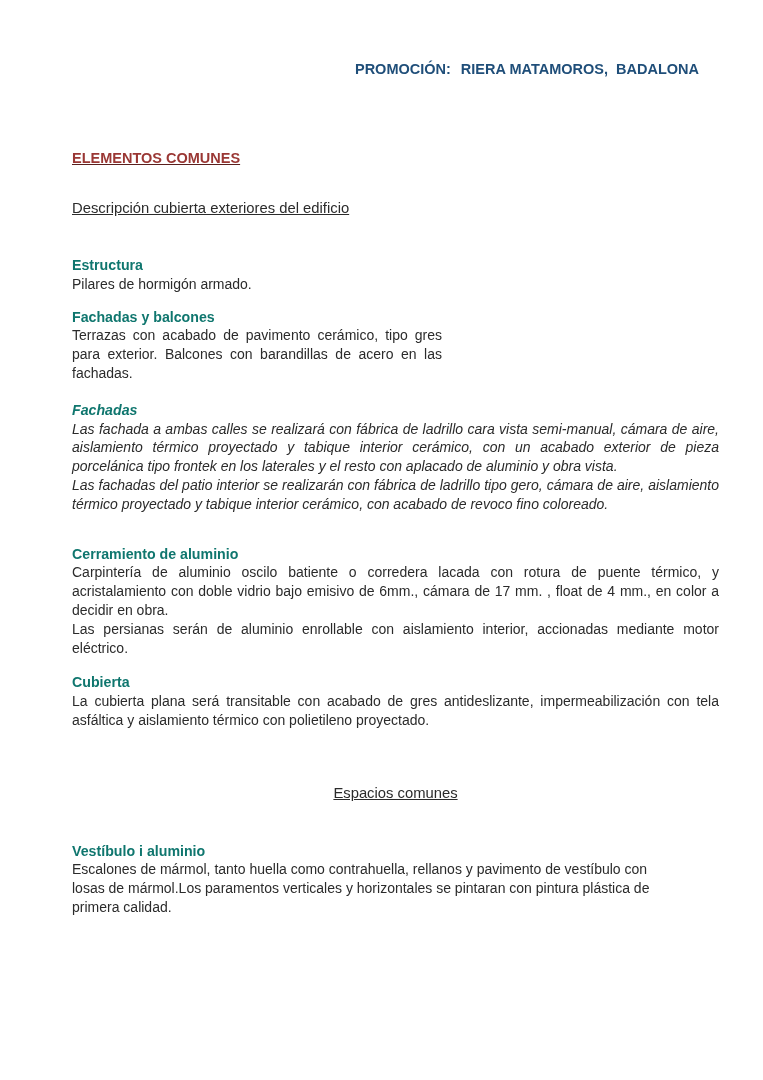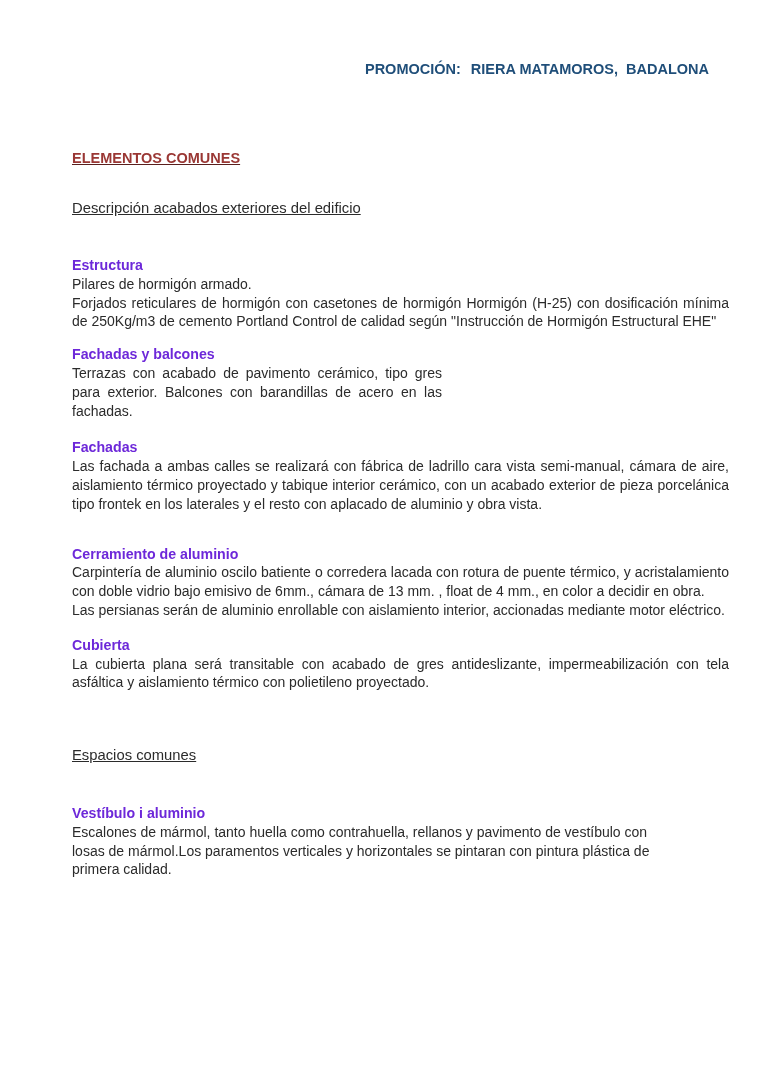--- a/index.html
+++ b/index.html
@@ -6,21 +6,21 @@
     margin: 0;
     padding: 0;
     background: #ffffff;
   }
   .page {
     position: relative;
     width: 763px;
     height: 1080px;
     box-sizing: border-box;
     background: #ffffff;
-    padding: 41px 34px 0 72px;
+    padding: 41px 44px 0 72px;
     font-family: "Liberation Sans", sans-serif;
     font-size: 14px;
     line-height: 18.8px;
     color: #2b2b2b;
     overflow: hidden;
   }
   .header-row {
     text-align: right;
     padding-right: 20px;
     margin-bottom: 52px;
@@ -44,77 +44,77 @@
   }
   .title-wrap { margin-bottom: 31px; text-decoration: underline; }
   .doc-subtitle {
     display: inline-block;
     font-size: 14.8px;
     font-weight: normal;
     margin: 0;
     text-decoration: underline;
   }
   .subtitle-wrap { margin-bottom: 38px; }
-  .subtitle-wrap-2 { margin-top: 54px; margin-bottom: 39px; }
+  .subtitle-wrap-2 { margin-top: 54px; margin-bottom: 39px; text-align: center; }
   section { margin: 0; }
   section h3 {
     font-size: 14.2px;
     font-weight: bold;
     margin: 0;
-    color: #6d28d9;
+    color: #0f766e;
   }
   section p {
     margin: 0;
     color: #2b2b2b;
   }
   p.just { text-align: justify; }
   p.narrow { width: 370px; text-align: justify; }
   p.vest { width: 592px; }
   .sec-estructura  { margin-bottom: 14px; }
   .sec-terrazas    { margin-bottom: 18px; }
-  .sec-fachadas    { margin-bottom: 31px; }
+  .sec-fachadas    { margin-bottom: 31px; font-style: italic; }
   .sec-cerramiento { margin-bottom: 16px; }
   .sec-cubierta    { margin-bottom: 16px; }
 </style>
 </head>
 <body>
 
 <div class="page">
 
   <div class="header-row">
     <span class="promo-label">PROMOCIÓN:</span><span class="promo-value">RIERA MATAMOROS,  BADALONA</span>
   </div>
 
   <div class="title-wrap">
     <h1 class="doc-title">ELEMENTOS COMUNES</h1>
   </div>
 
   <div class="subtitle-wrap">
-    <h2 class="doc-subtitle">Descripción acabados exteriores del edificio</h2>
+    <h2 class="doc-subtitle">Descripción cubierta exteriores del edificio</h2>
   </div>
 
   <section class="sec-estructura">
     <h3>Estructura</h3>
     <p>Pilares de hormigón armado.</p>
-    <p class="just">Forjados reticulares de hormigón con casetones de hormigón Hormigón (H-25) con dosificación mínima de 250Kg/m3 de cemento Portland Control de calidad según "Instrucción de Hormigón Estructural EHE"</p>
   </section>
 
   <section class="sec-terrazas">
     <h3>Fachadas y balcones</h3>
     <p class="narrow">Terrazas con acabado de pavimento cerámico, tipo gres para exterior. Balcones con barandillas de acero en las fachadas.</p>
   </section>
 
   <section class="sec-fachadas">
     <h3>Fachadas</h3>
     <p class="just">Las fachada a ambas calles se realizará con fábrica de ladrillo cara vista semi-manual, cámara de aire, aislamiento térmico proyectado y tabique interior cerámico, con un acabado exterior de pieza porcelánica tipo frontek en los laterales y el resto con aplacado de aluminio y obra vista.</p>
+    <p class="just">Las fachadas del patio interior se realizarán con fábrica de ladrillo tipo gero, cámara de aire, aislamiento térmico proyectado y tabique interior cerámico, con acabado de revoco fino coloreado.</p>
   </section>
 
   <section class="sec-cerramiento">
     <h3>Cerramiento de aluminio</h3>
-    <p class="just">Carpintería de aluminio oscilo batiente o corredera lacada con rotura de puente térmico, y acristalamiento con doble vidrio bajo emisivo de 6mm., cámara de 13 mm. , float de 4 mm., en color a decidir en obra.</p>
+    <p class="just">Carpintería de aluminio oscilo batiente o corredera lacada con rotura de puente térmico, y acristalamiento con doble vidrio bajo emisivo de 6mm., cámara de 17 mm. , float de 4 mm., en color a decidir en obra.</p>
     <p class="just">Las persianas serán de aluminio enrollable con aislamiento interior, accionadas mediante motor eléctrico.</p>
   </section>
 
   <section class="sec-cubierta">
     <h3>Cubierta</h3>
     <p class="just">La cubierta plana será transitable con acabado de gres antideslizante, impermeabilización con tela asfáltica y aislamiento térmico con polietileno  proyectado.</p>
   </section>
 
   <div class="subtitle-wrap-2">
     <h2 class="doc-subtitle">Espacios comunes</h2>

